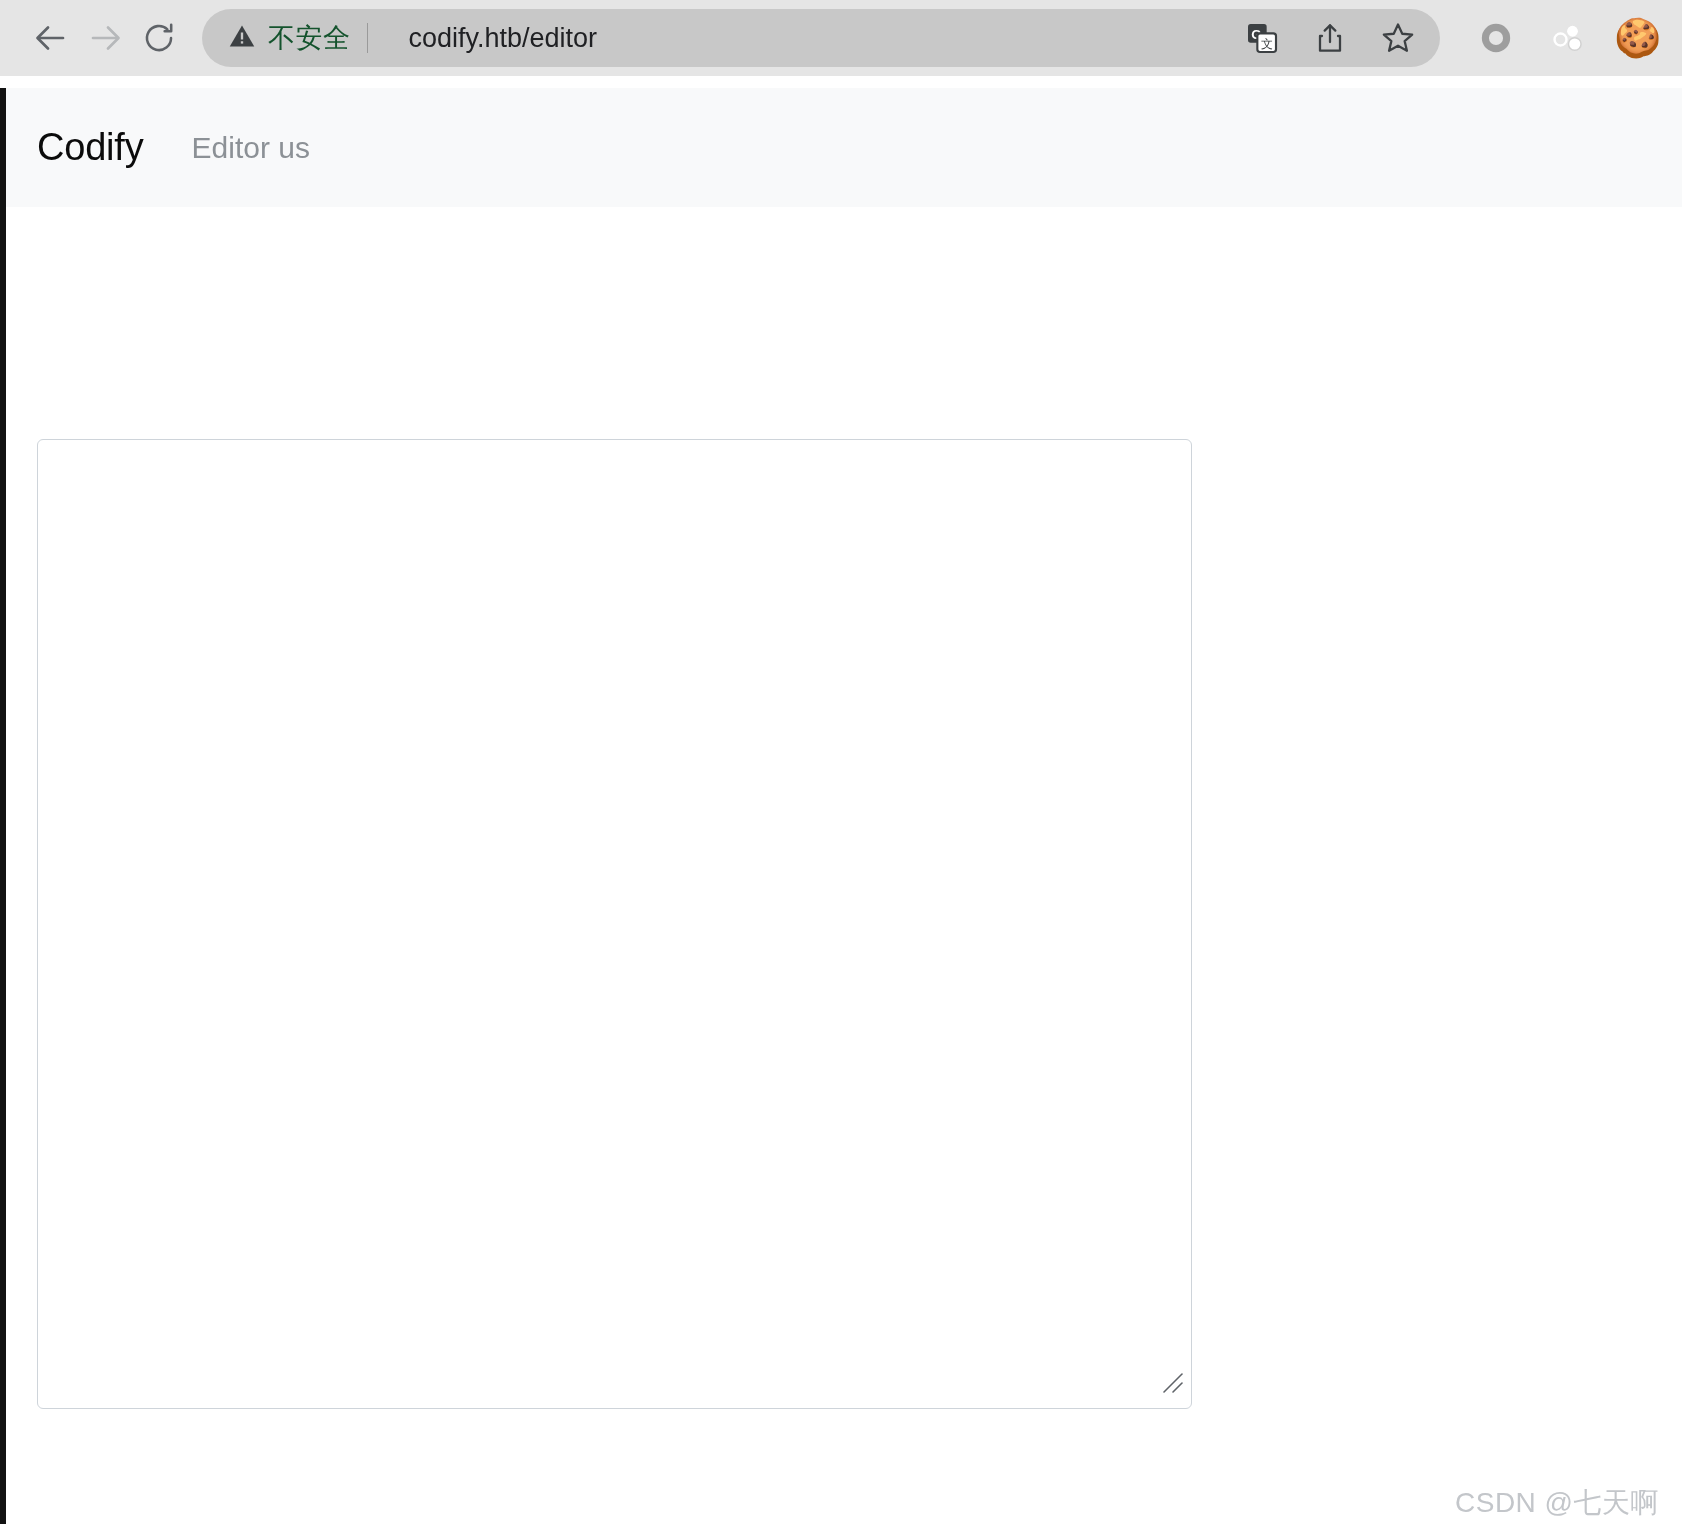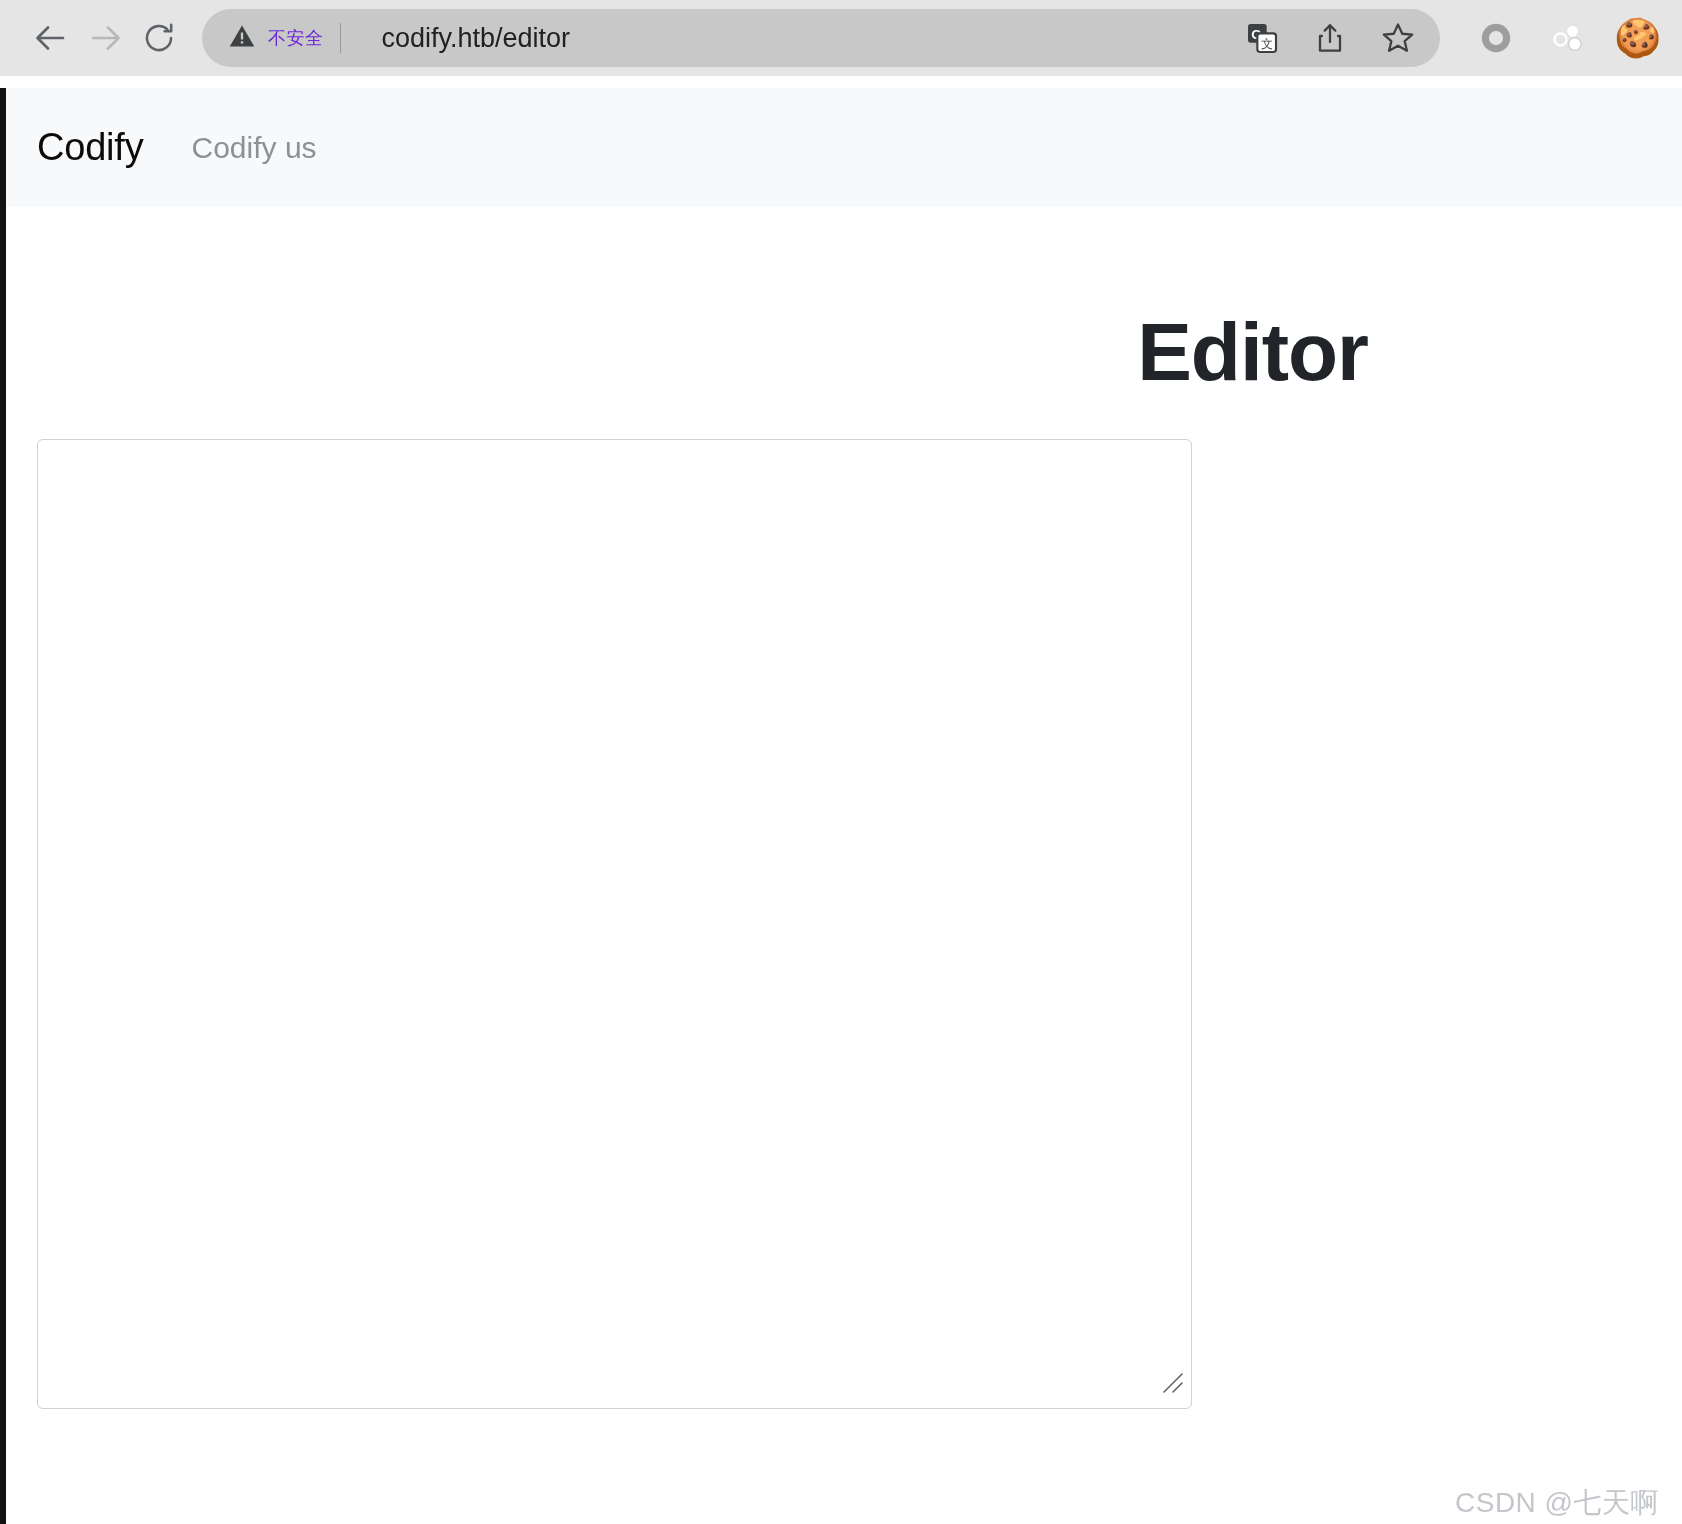--- a/index.html
+++ b/index.html
@@ -51,22 +51,22 @@
     border-radius: 29px;
     display: flex;
     align-items: center;
     padding: 0 20px 0 26px;
     min-width: 0;
   }
 
   .warn-icon { flex: 0 0 auto; margin-right: 12px; display:block; }
 
   .insecure-text {
-    font-size: 18px;
-    color: #6d28d9;
+    font-size: 27px;
+    color: #14532d;
     white-space: nowrap;
     letter-spacing: 0.5px;
   }
 
   .omni-sep {
     width: 1px;
     height: 30px;
     background: #9a9a9a;
     margin: 0 16px;
     flex: 0 0 auto;
@@ -304,26 +304,25 @@
       </span>
     </div>
   </div>
 
   <div class="page">
 
     <div class="left-edge"></div>
 
     <div class="navbar">
       <span class="brand">Codify</span>
-      <span class="nav-link">Codify us</span>
+      <span class="nav-link">Editor us</span>
     </div>
 
     <div class="content">
 
-      <div class="page-title">Editor</div>
 
       <textarea class="code-area" placeholder="" style=""></textarea>
 
       <span class="resize-grip">
         <svg width="26" height="26" viewBox="0 0 26 26" fill="none" stroke="#5f6368" stroke-width="1.6" stroke-linecap="round">
           <line x1="4" y1="22" x2="22" y2="4"></line>
           <line x1="13" y1="22" x2="22" y2="13"></line>
         </svg>
       </span>
 

